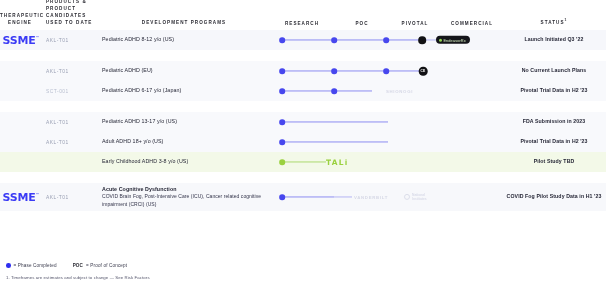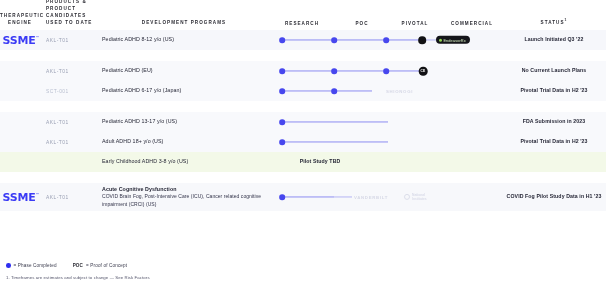--- a/index.html
+++ b/index.html
@@ -273,20 +273,25 @@
       </div>
       <div class="col-status status">Pivotal Trial Data in H2 '23</div>
     </div>
 
     <div class="row band-green">
       <div class="col-engine engine-cell"></div>
       <div class="col-code code"></div>
       <div class="col-program program">
         <div class="prog-title">Early Childhood ADHD 3-8 y/o (US)</div>
       </div>
+      <div class="col-track track">
+        <div class="line green" style="left:14px; width:44px;"></div>
+        <div class="dot green" style="left:14px;"></div>
+        <div class="tali" style="left:58px;">TALi</div>
+      </div>
       <div class="col-status status">Pilot Study TBD</div>
     </div>
   </div>
 
   <div class="group">
     <div class="row band-plain tall">
       <div class="col-engine engine-cell">
         <span class="brand"><span>SSME</span><span class="tm">™</span></span>
       </div>
       <div class="col-code code">AKL-T01</div>

